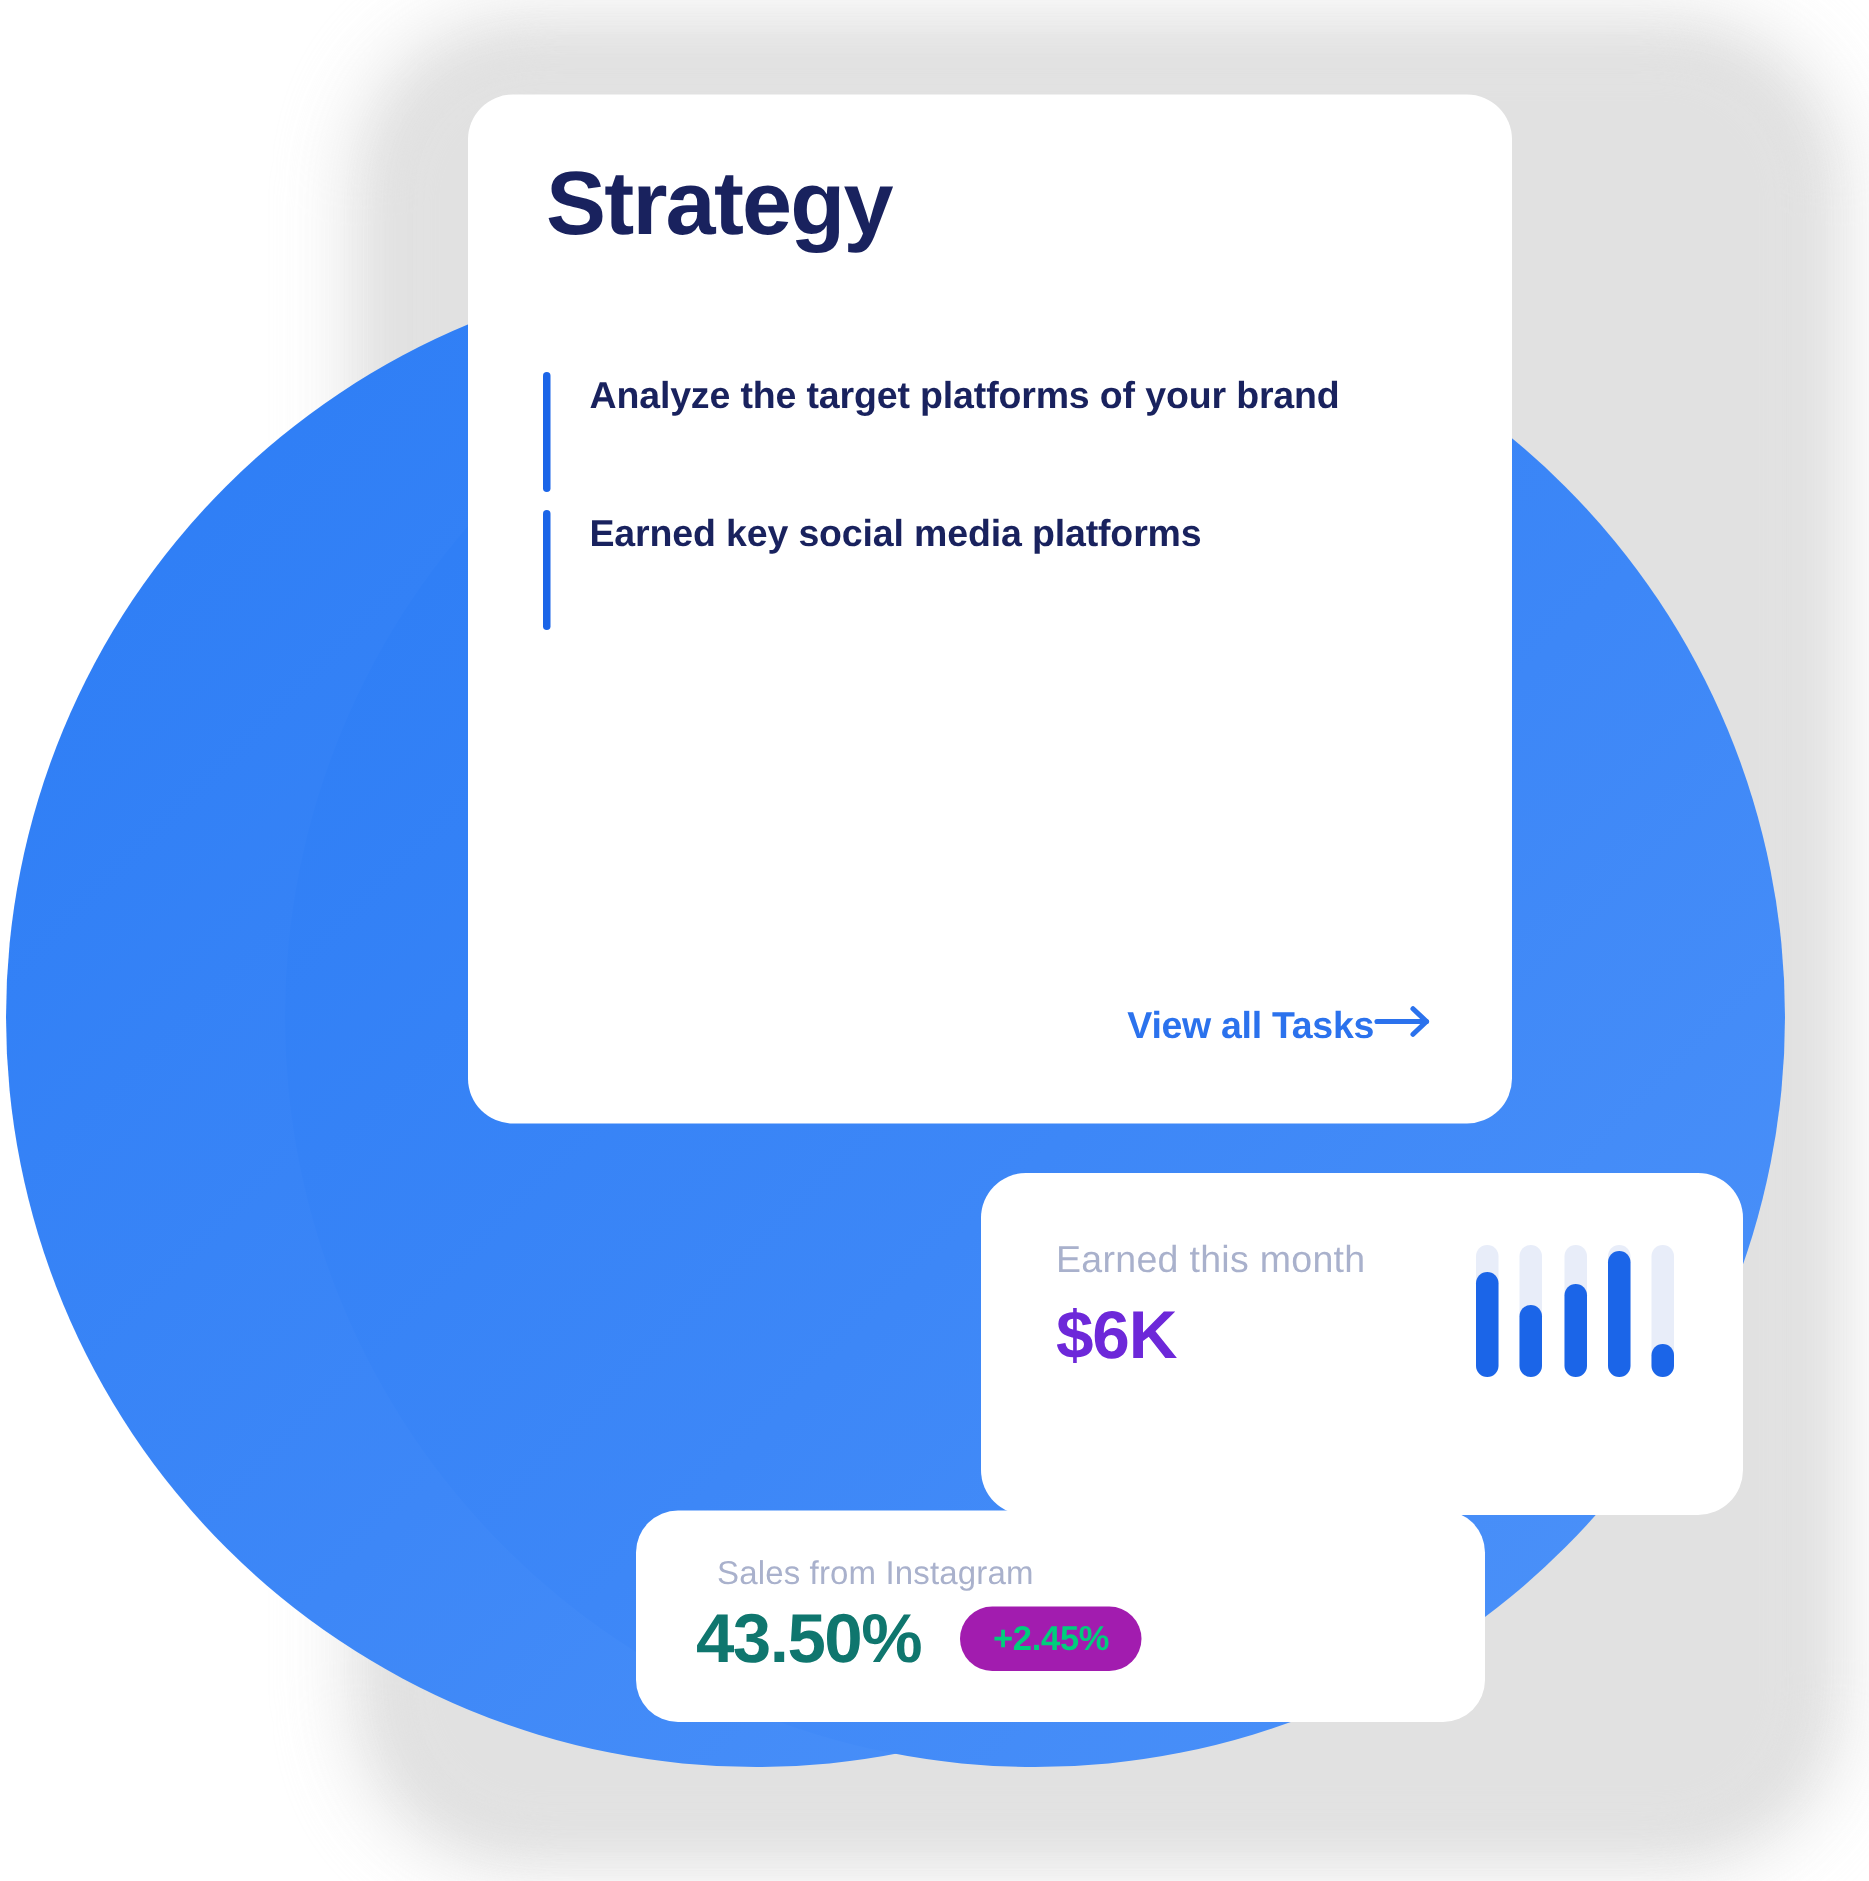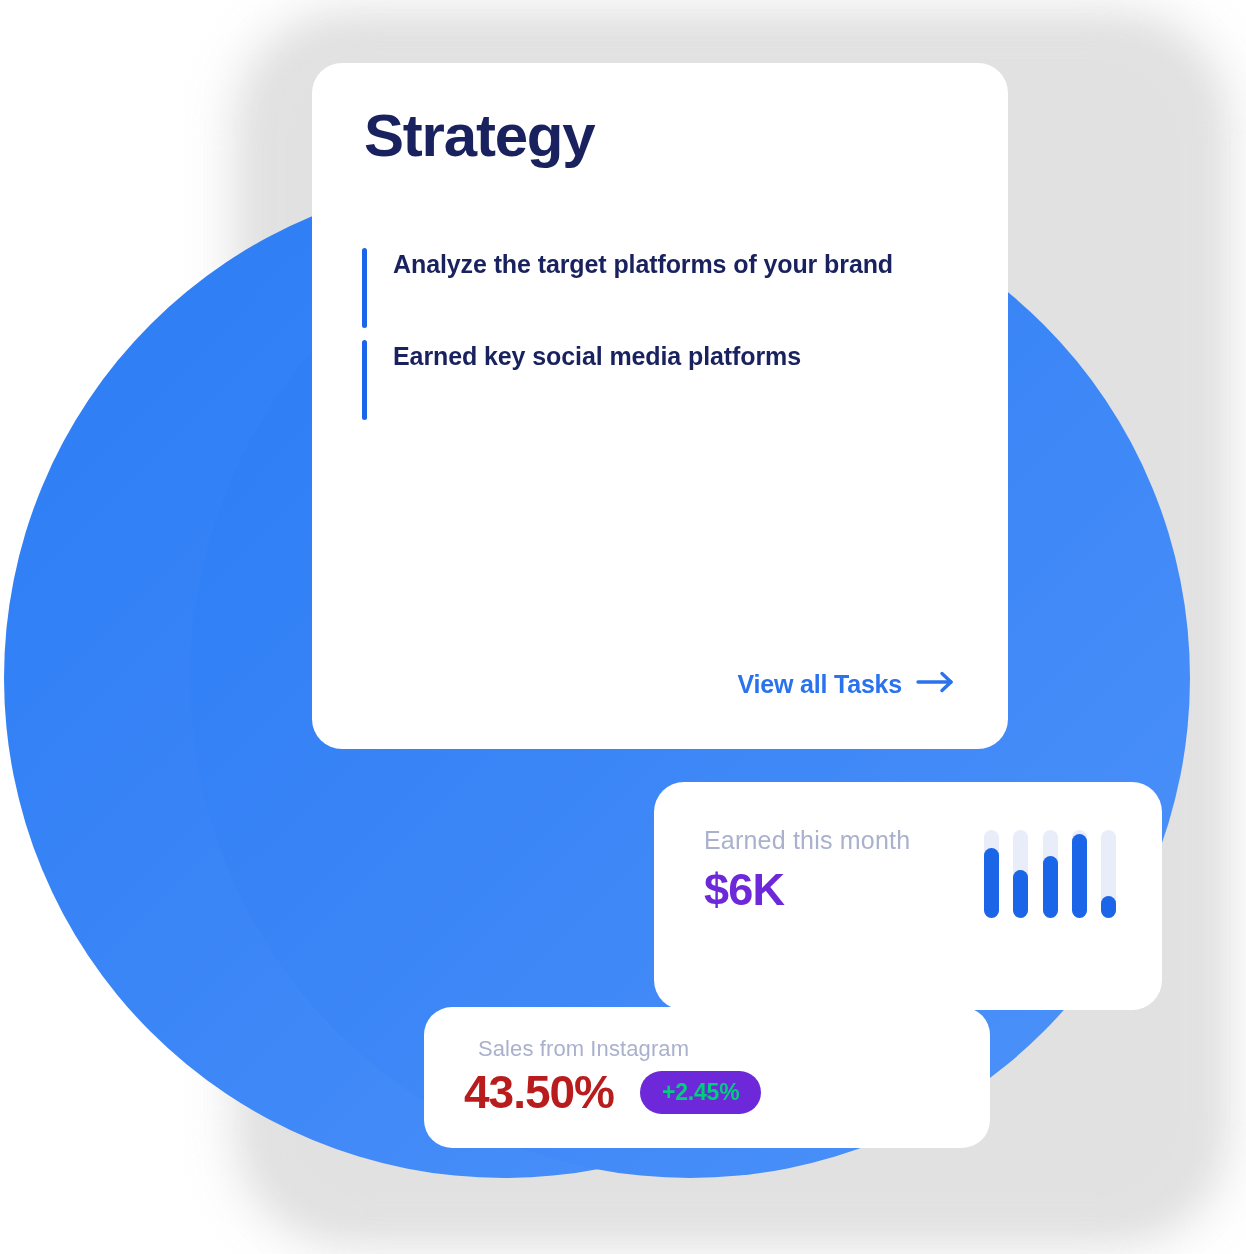--- a/index.html
+++ b/index.html
@@ -107,21 +107,20 @@
     line-height: 1.85;
     letter-spacing: -0.1px;
     width: 560px;
   }
   .view-all {
     position: absolute;
     right: 52px;
     bottom: 50px;
     display: flex;
     align-items: center;
-    gap: 14px;
     color: #2b72ed;
     font-size: 25px;
     font-weight: 700;
     letter-spacing: -0.2px;
     cursor: pointer;
     text-decoration: none;
   }
   .arrow-icon { display: block; }
 
   
@@ -201,26 +200,26 @@
     position: absolute;
     left: 40px;
     top: 62px;
     display: flex;
     align-items: center;
     gap: 26px;
   }
   .sales-value {
     font-size: 46px;
     font-weight: 700;
-    color: #b91c1c;
+    color: #0f766e;
     letter-spacing: -1px;
     line-height: 1;
   }
   .sales-badge {
-    background: #6d28d9;
+    background: #a21caf;
     color: #00ce7c;
     font-size: 23px;
     font-weight: 700;
     padding: 10px 22px;
     border-radius: 30px;
     line-height: 1;
     letter-spacing: -0.2px;
   }
 </style>
 </head>

